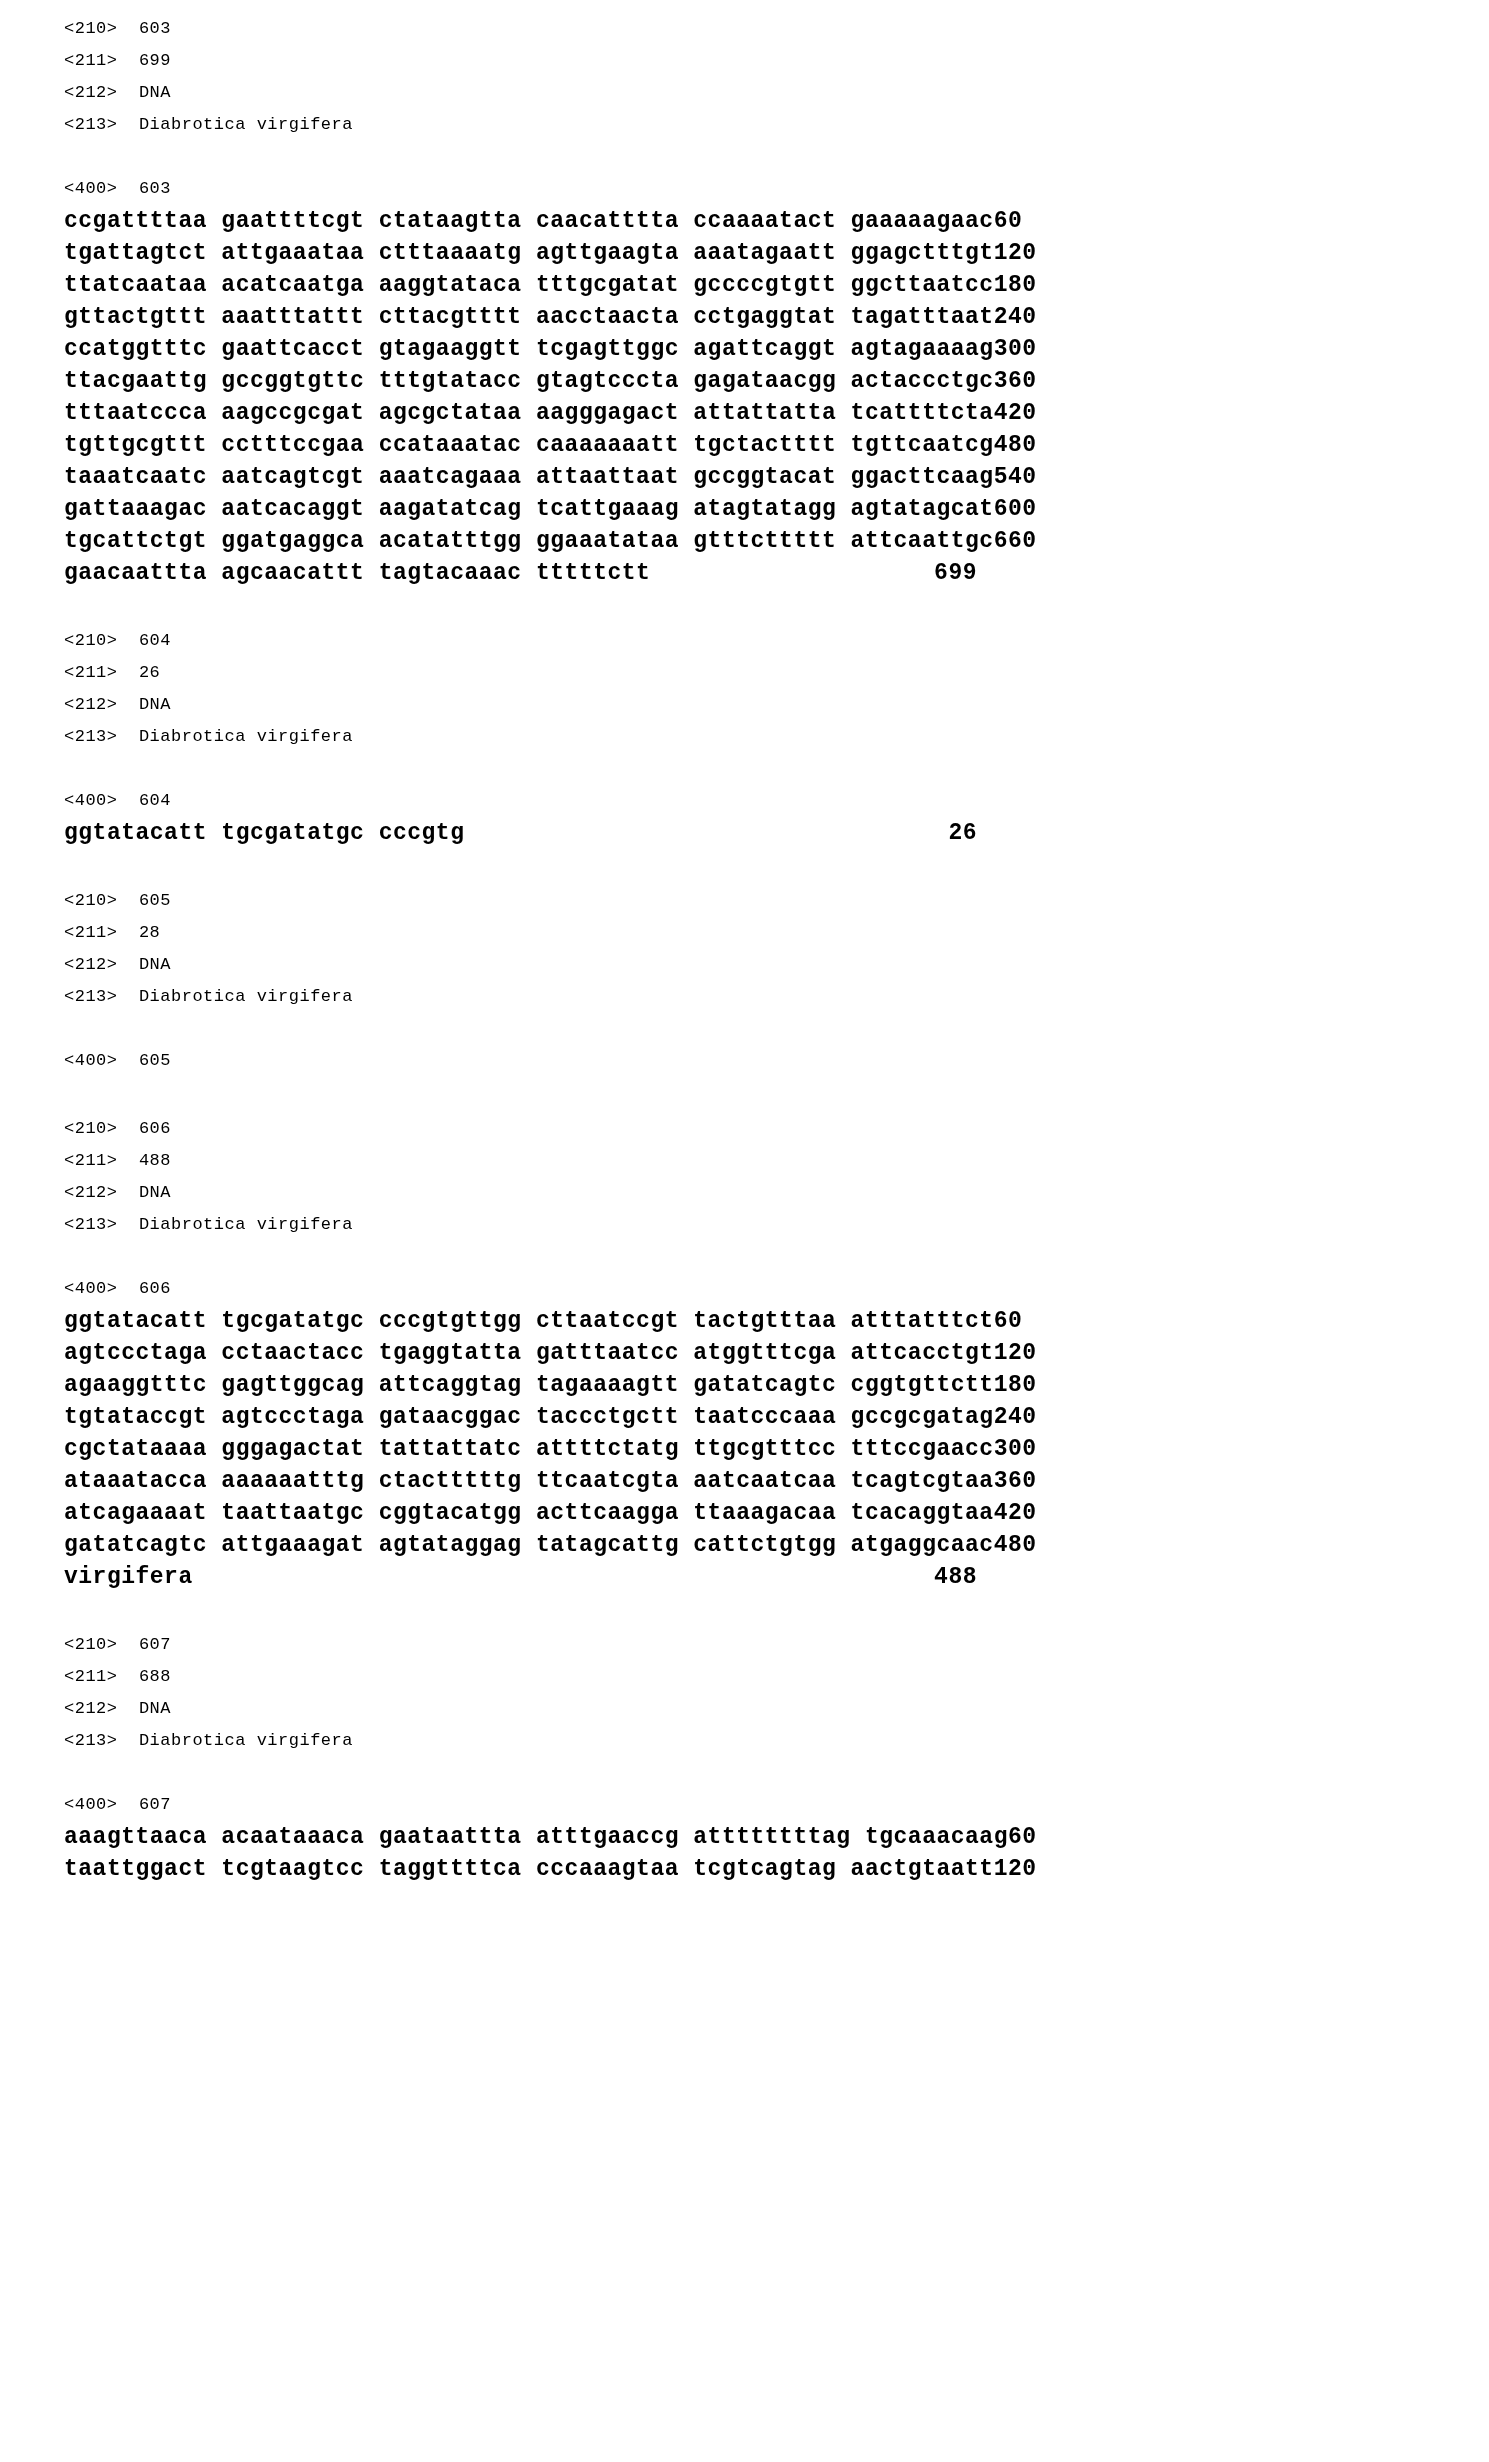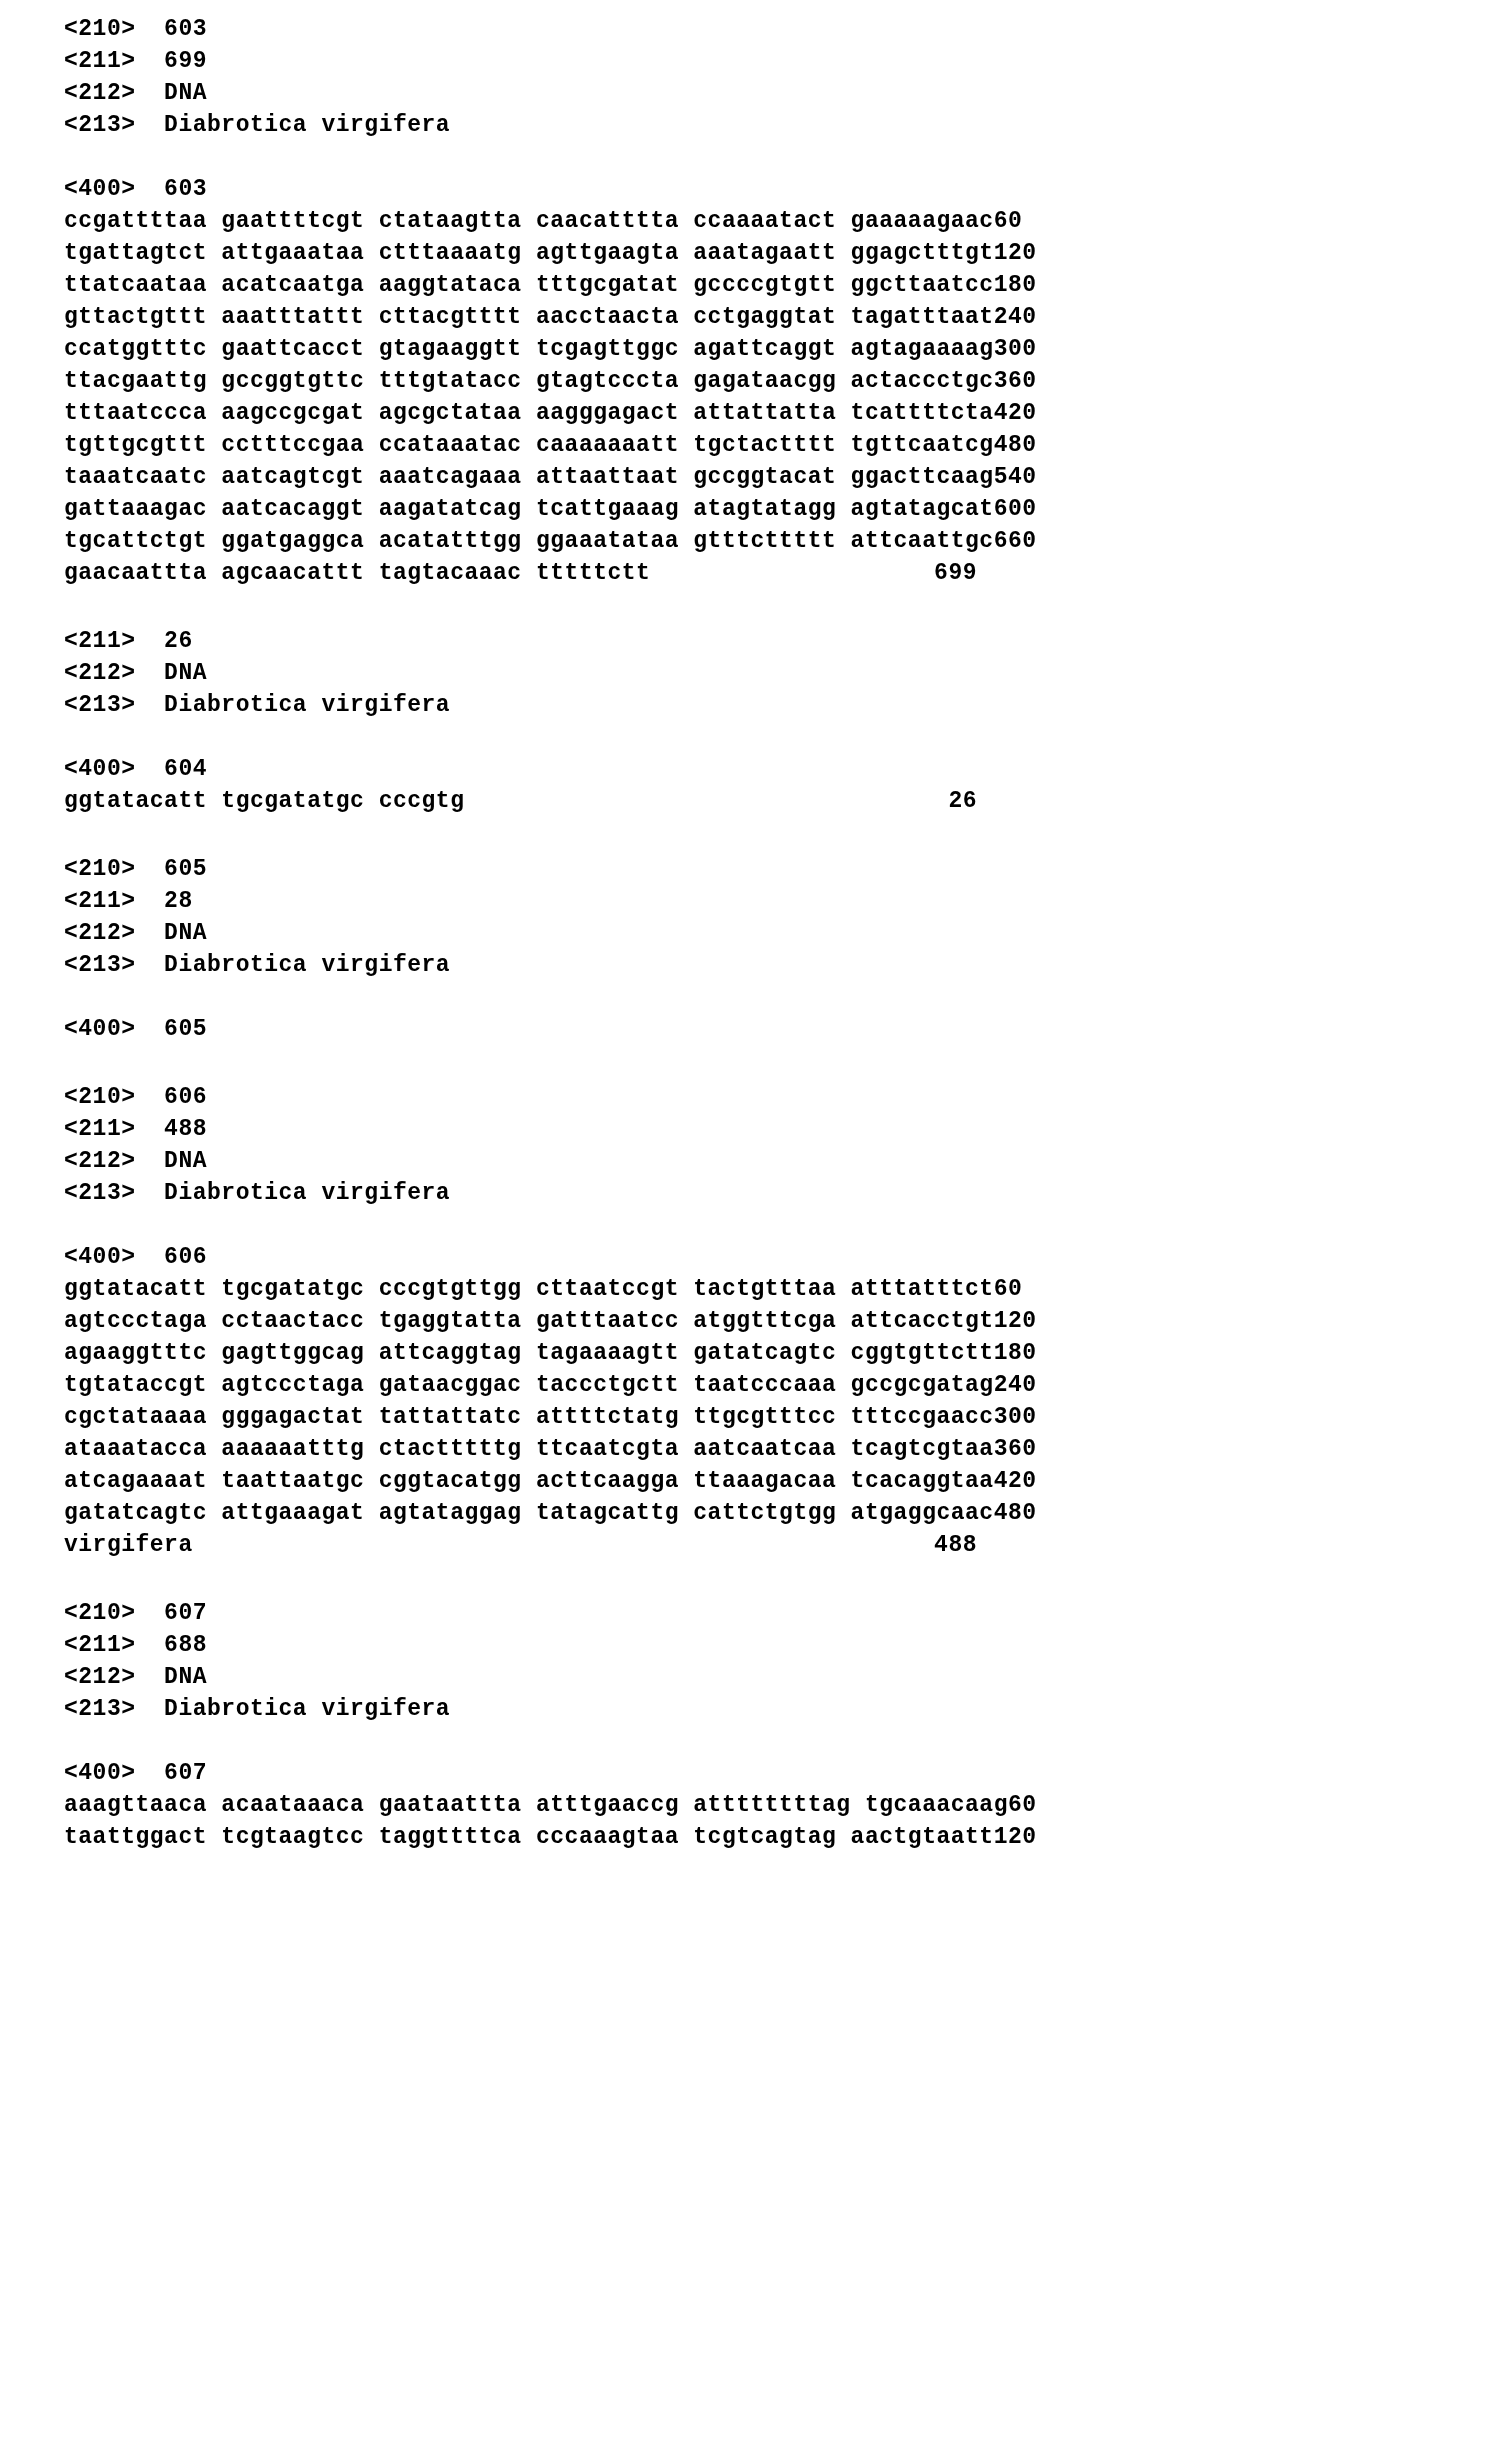--- a/index.html
+++ b/index.html
@@ -17,23 +17,23 @@
     position: relative;
     width: 1490px;
     min-height: 2462px;
     box-sizing: border-box;
     padding: 12.5px 63px 0 64px;
   }
   .seq-block {
     margin: 0 0 36px 0;
   }
   .hdr-line {
-    font-size: 23px;
+    font-size: 17px;
     line-height: 32px;
-    font-weight: bold;
+    font-weight: normal;
     letter-spacing: 0.5px;
     white-space: pre;
   }
   .hdr-gap {
     height: 32px;
   }
   .seq-line {
     font-size: 23px;
     line-height: 32px;
     font-weight: bold;
@@ -70,20 +70,21 @@
         <div class="seq-line"><span class="bases">ccatggtttc gaattcacct gtagaaggtt tcgagttggc agattcaggt agtagaaaag</span><span class="num">300</span></div>
         <div class="seq-line"><span class="bases">ttacgaattg gccggtgttc tttgtatacc gtagtcccta gagataacgg actaccctgc</span><span class="num">360</span></div>
         <div class="seq-line"><span class="bases">tttaatccca aagccgcgat agcgctataa aagggagact attattatta tcattttcta</span><span class="num">420</span></div>
         <div class="seq-line"><span class="bases">tgttgcgttt cctttccgaa ccataaatac caaaaaaatt tgctactttt tgttcaatcg</span><span class="num">480</span></div>
         <div class="seq-line"><span class="bases">taaatcaatc aatcagtcgt aaatcagaaa attaattaat gccggtacat ggacttcaag</span><span class="num">540</span></div>
         <div class="seq-line"><span class="bases">gattaaagac aatcacaggt aagatatcag tcattgaaag atagtatagg agtatagcat</span><span class="num">600</span></div>
         <div class="seq-line"><span class="bases">tgcattctgt ggatgaggca acatatttgg ggaaatataa gtttcttttt attcaattgc</span><span class="num">660</span></div>
         <div class="seq-line"><span class="bases">gaacaattta agcaacattt tagtacaaac tttttctt</span><span class="num">699</span></div>
       </div>
       <div class="seq-block">
+        <div class="hdr-line">&lt;210&gt;  604</div>
         <div class="hdr-line">&lt;211&gt;  26</div>
         <div class="hdr-line">&lt;212&gt;  DNA</div>
         <div class="hdr-line">&lt;213&gt;  Diabrotica virgifera</div>
         <div class="hdr-gap"></div>
         <div class="hdr-line">&lt;400&gt;  604</div>
         <div class="seq-line"><span class="bases">ggtatacatt tgcgatatgc cccgtg</span><span class="num">26</span></div>
       </div>
       <div class="seq-block">
         <div class="hdr-line">&lt;210&gt;  605</div>
         <div class="hdr-line">&lt;211&gt;  28</div>

